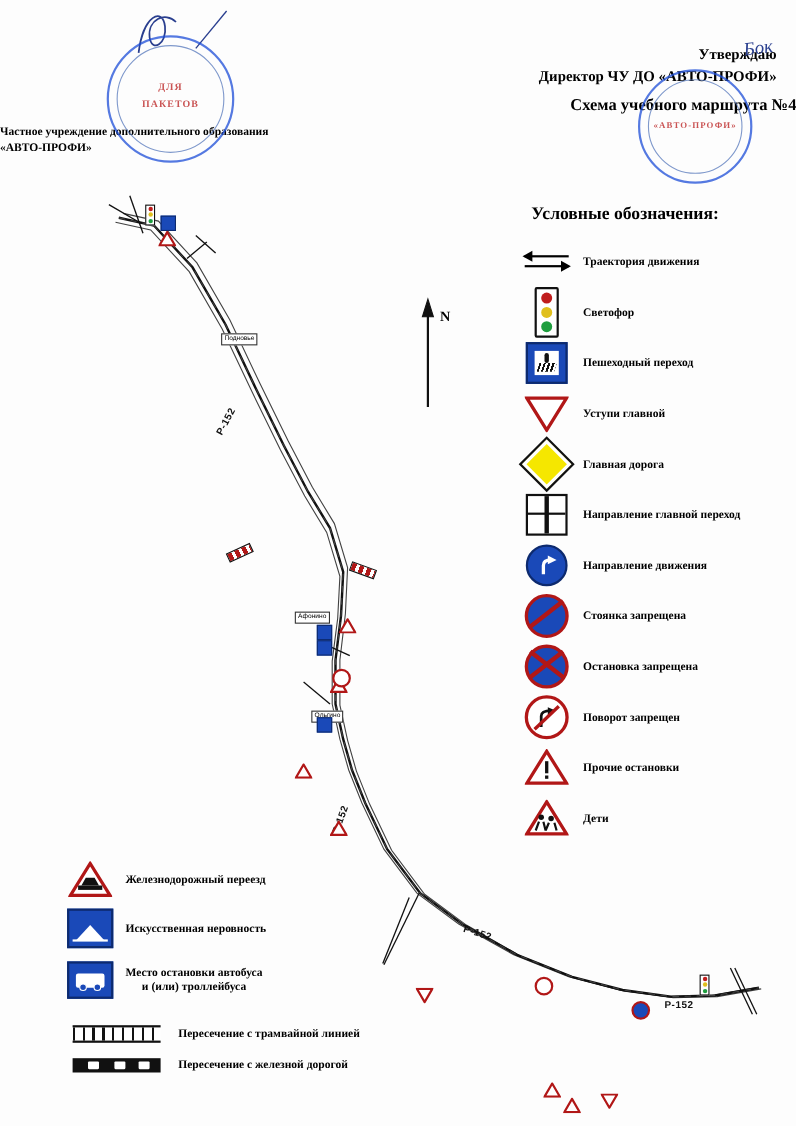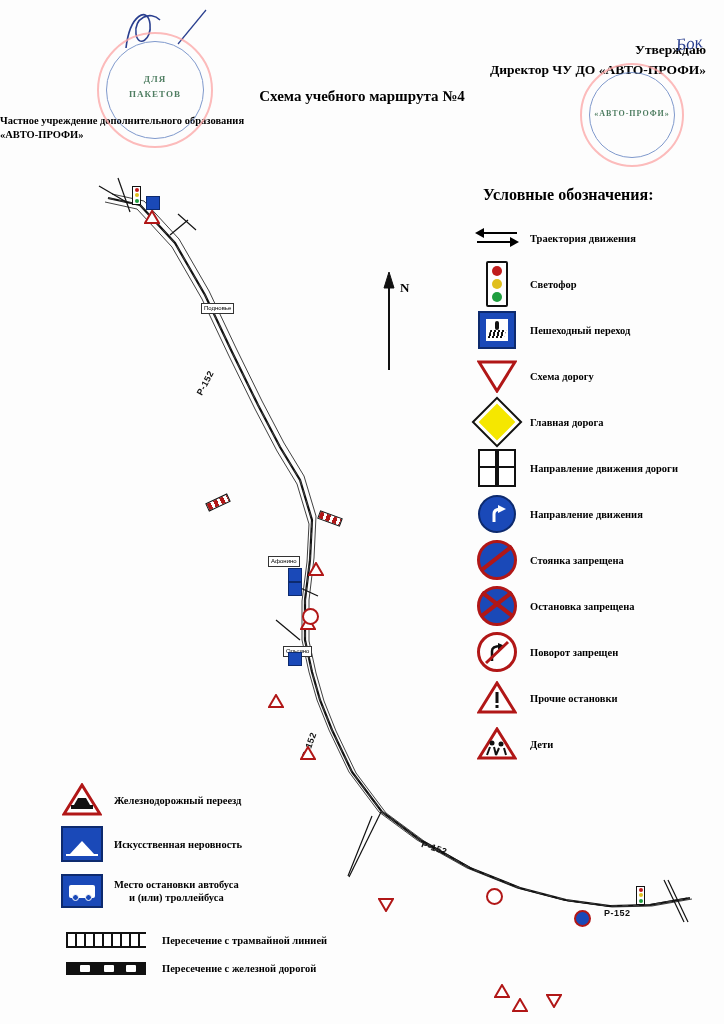--- a/index.html
+++ b/index.html
@@ -45,39 +45,39 @@
     font-style: italic;
     color: #2a3f8f;
     font-size: 17px;
     transform: rotate(-8deg);
   }
 
   .title-main {
     position: absolute;
     left: 0; right: 0;
     top: 88px;
-    text-align: center;
+    text-align: right;
     font-size: 15px;
     font-weight: bold;
   }
   .title-sub {
     position: absolute;
     left: 0; right: 0;
     top: 114px;
     font-size: 10.5px;
     font-weight: bold;
     line-height: 14px;
   }
 
   
   .stamp {
     position: absolute;
     border-radius: 50%;
-    border: 2px solid #fca5a5;
-    color: #14532d;
+    border: 2px solid #1d4ed8;
+    color: #b91c1c;
     opacity: .75;
   }
   .stamp .inner {
     position: absolute;
     inset: 7px;
     border: 1px solid #5577bb;
     border-radius: 50%;
   }
   .stamp .txt {
     position: absolute;
@@ -492,38 +492,38 @@
     </div>
 
     <div class="legend-row">
       <div class="legend-icon">
         <div class="tri-wrap">
           <svg width="40" height="34">
               <polygon points="2,3 38,3 20,32" fill="#fff" stroke="#b11717" stroke-width="3"></polygon>
             </svg>
         </div>
       </div>
-      <div class="legend-label">Схема дорогу</div>
+      <div class="legend-label">Уступи главной</div>
     </div>
 
     <div class="legend-row">
       <div class="legend-icon">
         <div class="ic-prior"></div>
       </div>
       <div class="legend-label">Главная дорога</div>
     </div>
 
     <div class="legend-row">
       <div class="legend-icon">
         <div class="ic-maindir">
             <div class="v"></div>
             <div class="h"></div>
           </div>
       </div>
-      <div class="legend-label">Направление движения дороги</div>
+      <div class="legend-label">Направление главной переход</div>
     </div>
 
     <div class="legend-row">
       <div class="legend-icon">
         <div class="ic-circblue">
           <svg width="22" height="22">
               <path d="M8,19 L8,11 C8,7 12,6 15,6" fill="none" stroke="#fff" stroke-width="3"></path>
               <polygon points="20,6 12,2 12,10" fill="#fff"></polygon>
             </svg>
         </div>

